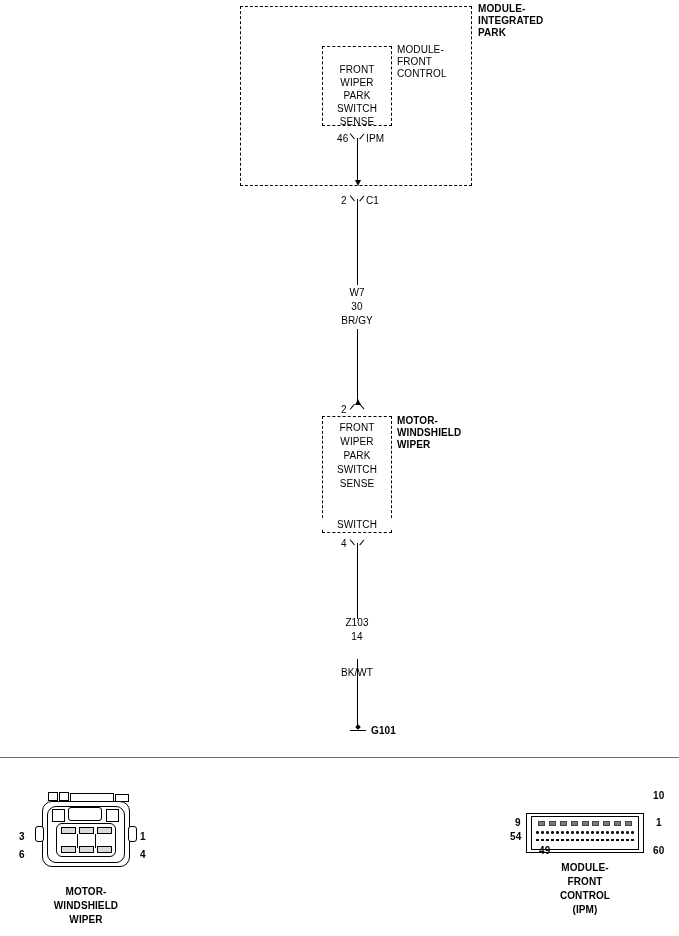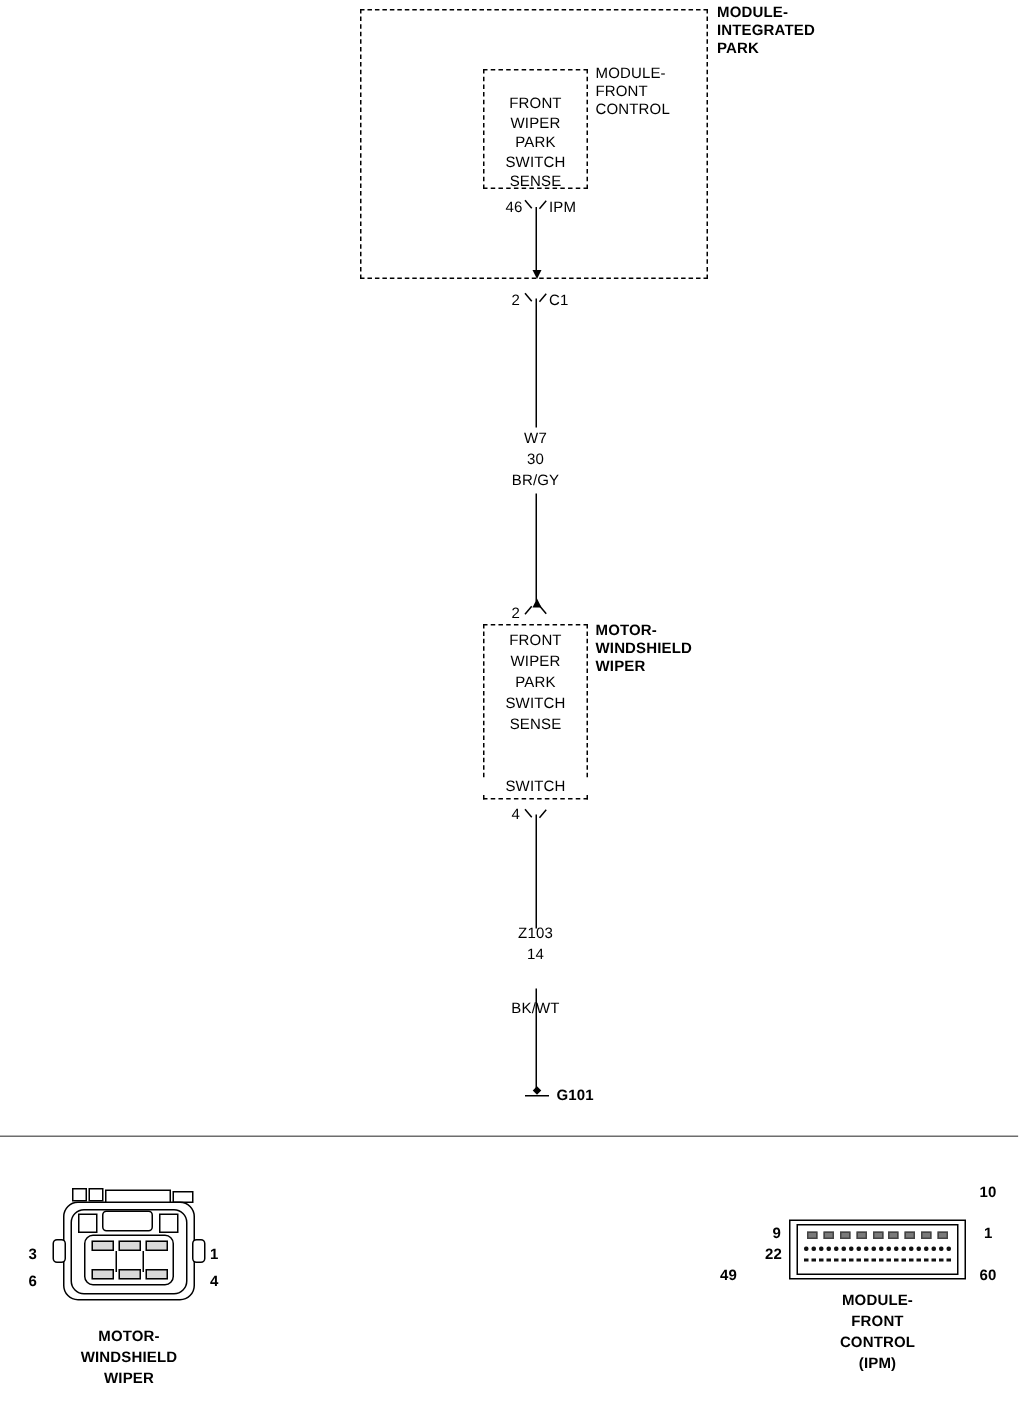--- a/index.html
+++ b/index.html
@@ -322,22 +322,22 @@
       <span class="pin-sm2"></span>
       <span class="pin-sm2"></span>
       <span class="pin-sm2"></span>
       <span class="pin-sm2"></span>
       <span class="pin-sm2"></span>
       <span class="pin-sm2"></span>
     </div>
   </div>
 
   <div class="lbl lbl-b" style="left:515px; top:817px;">9</div>
-  <div class="lbl lbl-b" style="left:510px; top:831px;">22</div>
-  <div class="lbl lbl-b" style="left:480px; top:845px;">49</div>
+  <div class="lbl lbl-b" style="left:510px; top:831px;">54</div>
+  <div class="lbl lbl-b" style="left:539px; top:845px;">49</div>
 
   <div class="lbl lbl-b" style="left:656px; top:817px;">1</div>
   <div class="lbl lbl-b" style="left:653px; top:790px;">10</div>
   <div class="lbl lbl-b" style="left:653px; top:845px;">60</div>
 
   <div class="lbl lbl-b lbl-c" style="left:525px; top:862px; width:120px;">MODULE-</div>
   <div class="lbl lbl-b lbl-c" style="left:525px; top:876px; width:120px;">FRONT</div>
   <div class="lbl lbl-b lbl-c" style="left:525px; top:890px; width:120px;">CONTROL</div>
   <div class="lbl lbl-b lbl-c" style="left:525px; top:904px; width:120px;">(IPM)</div>
 

